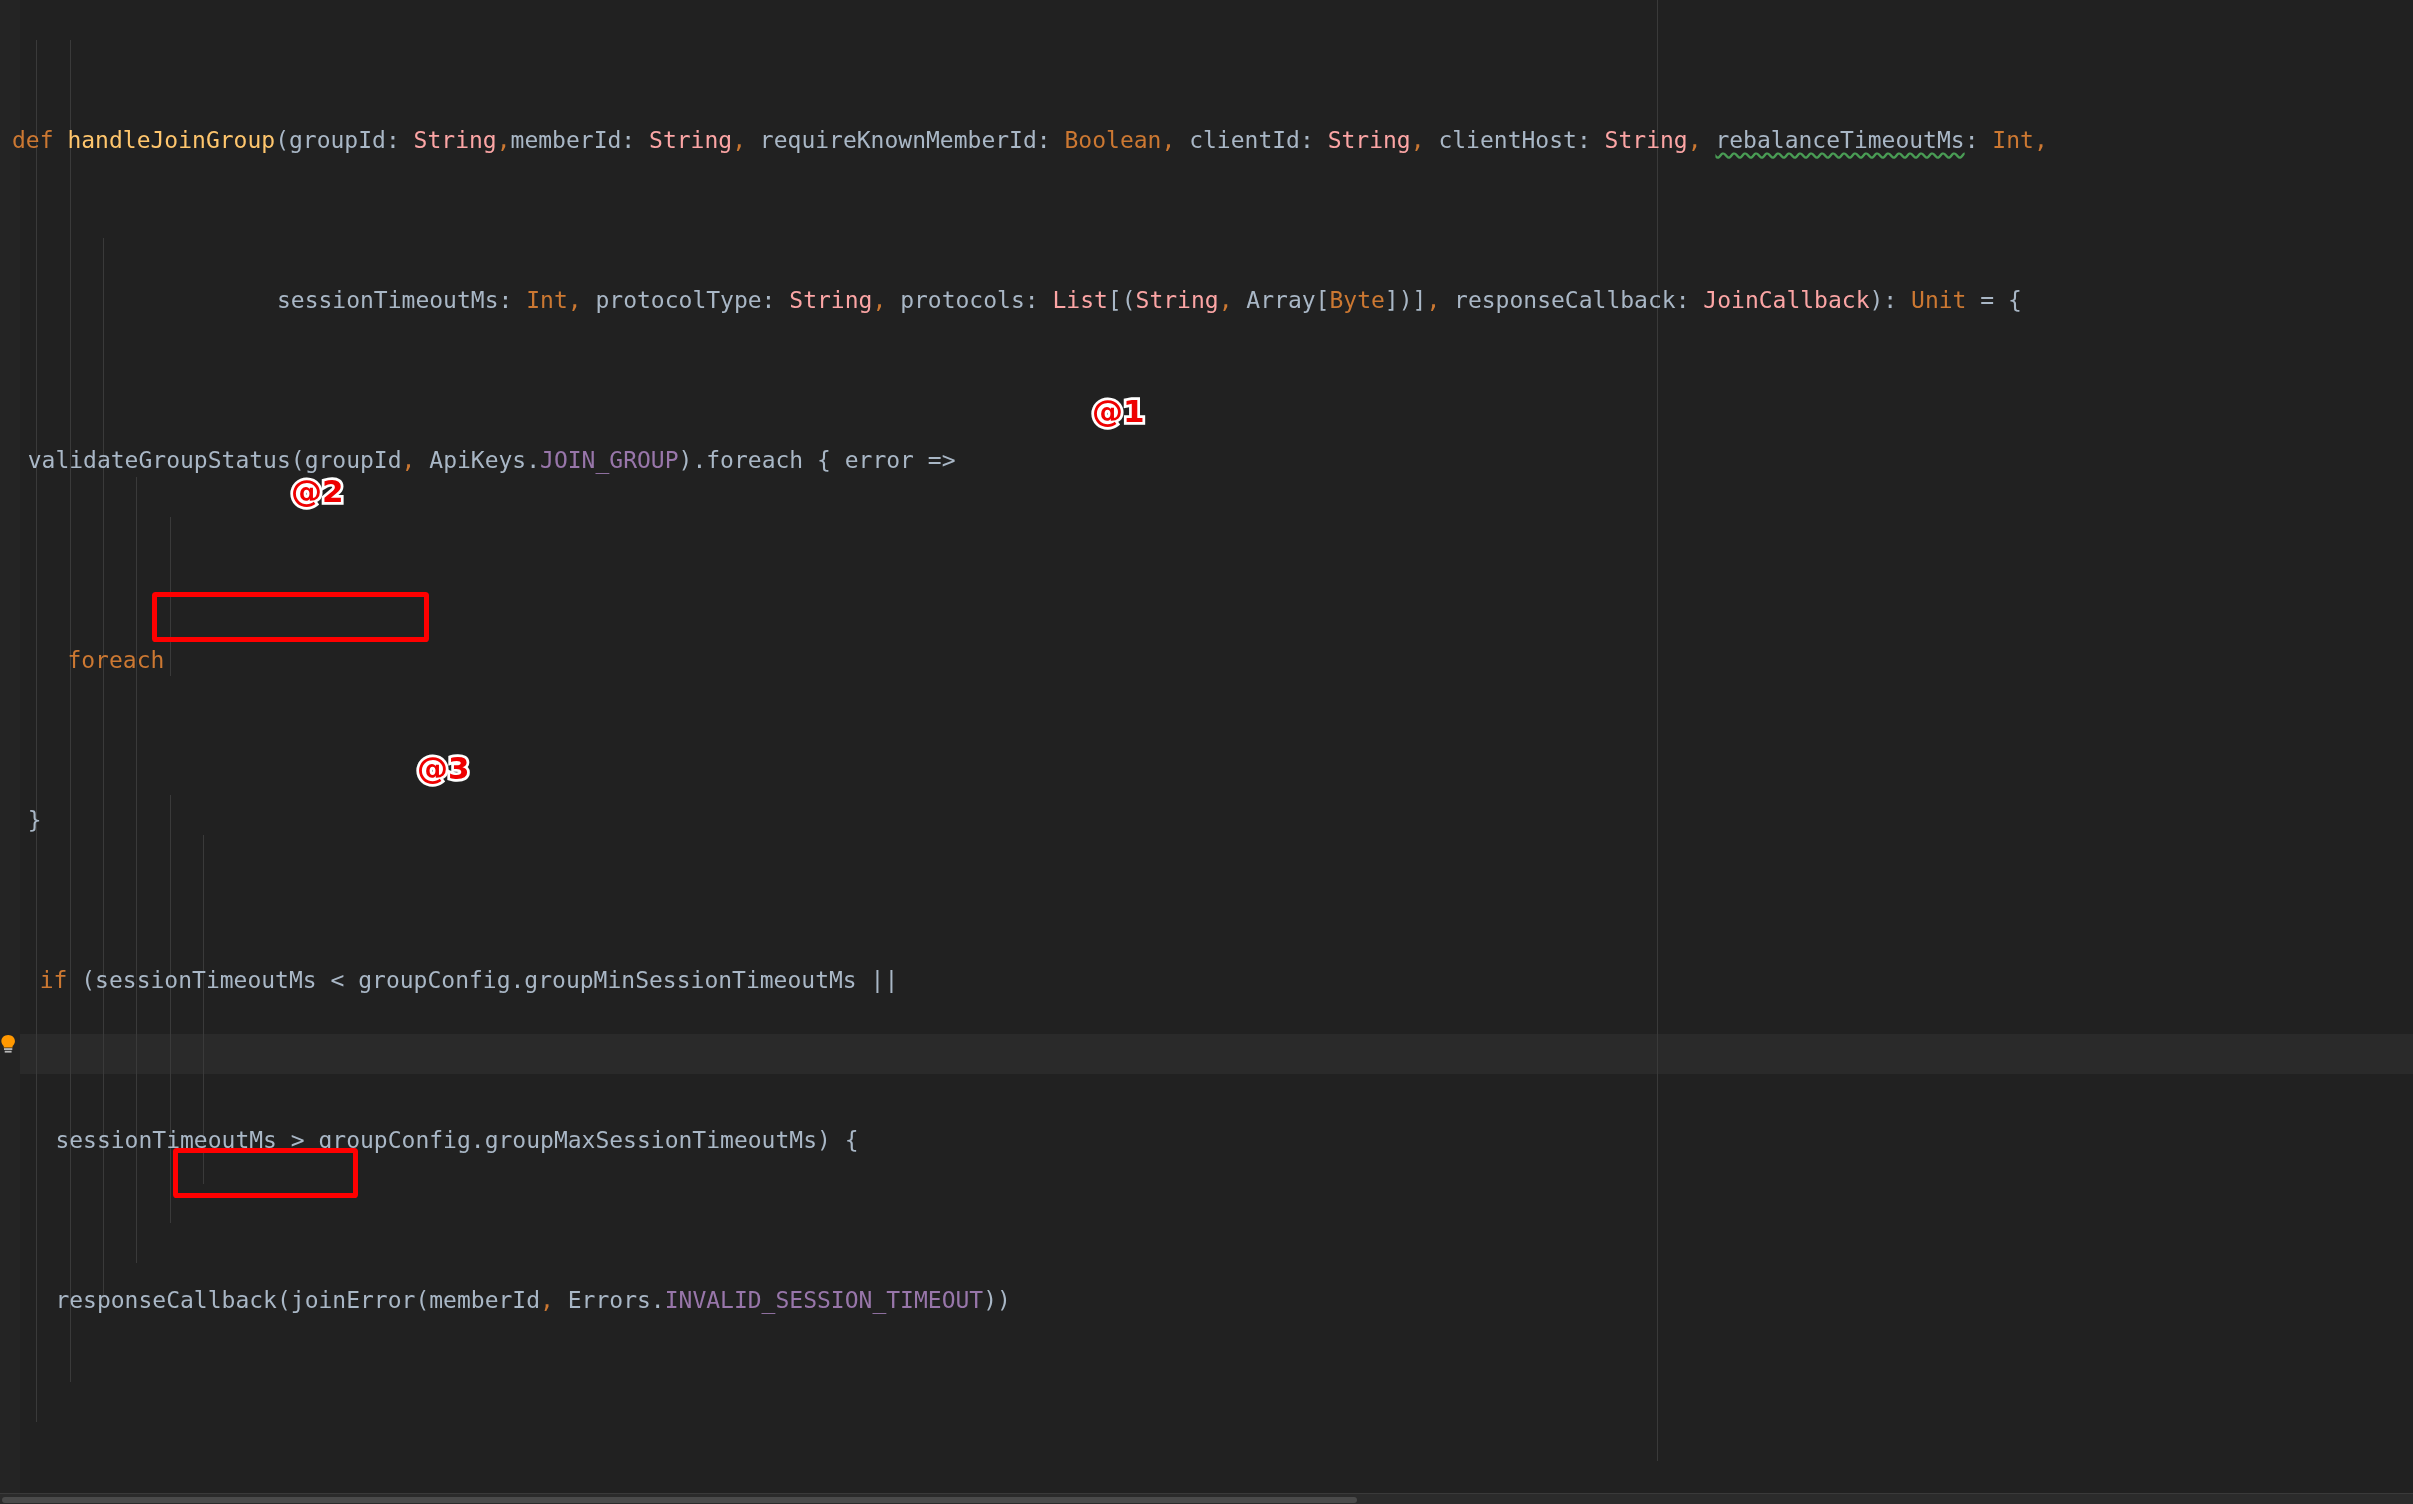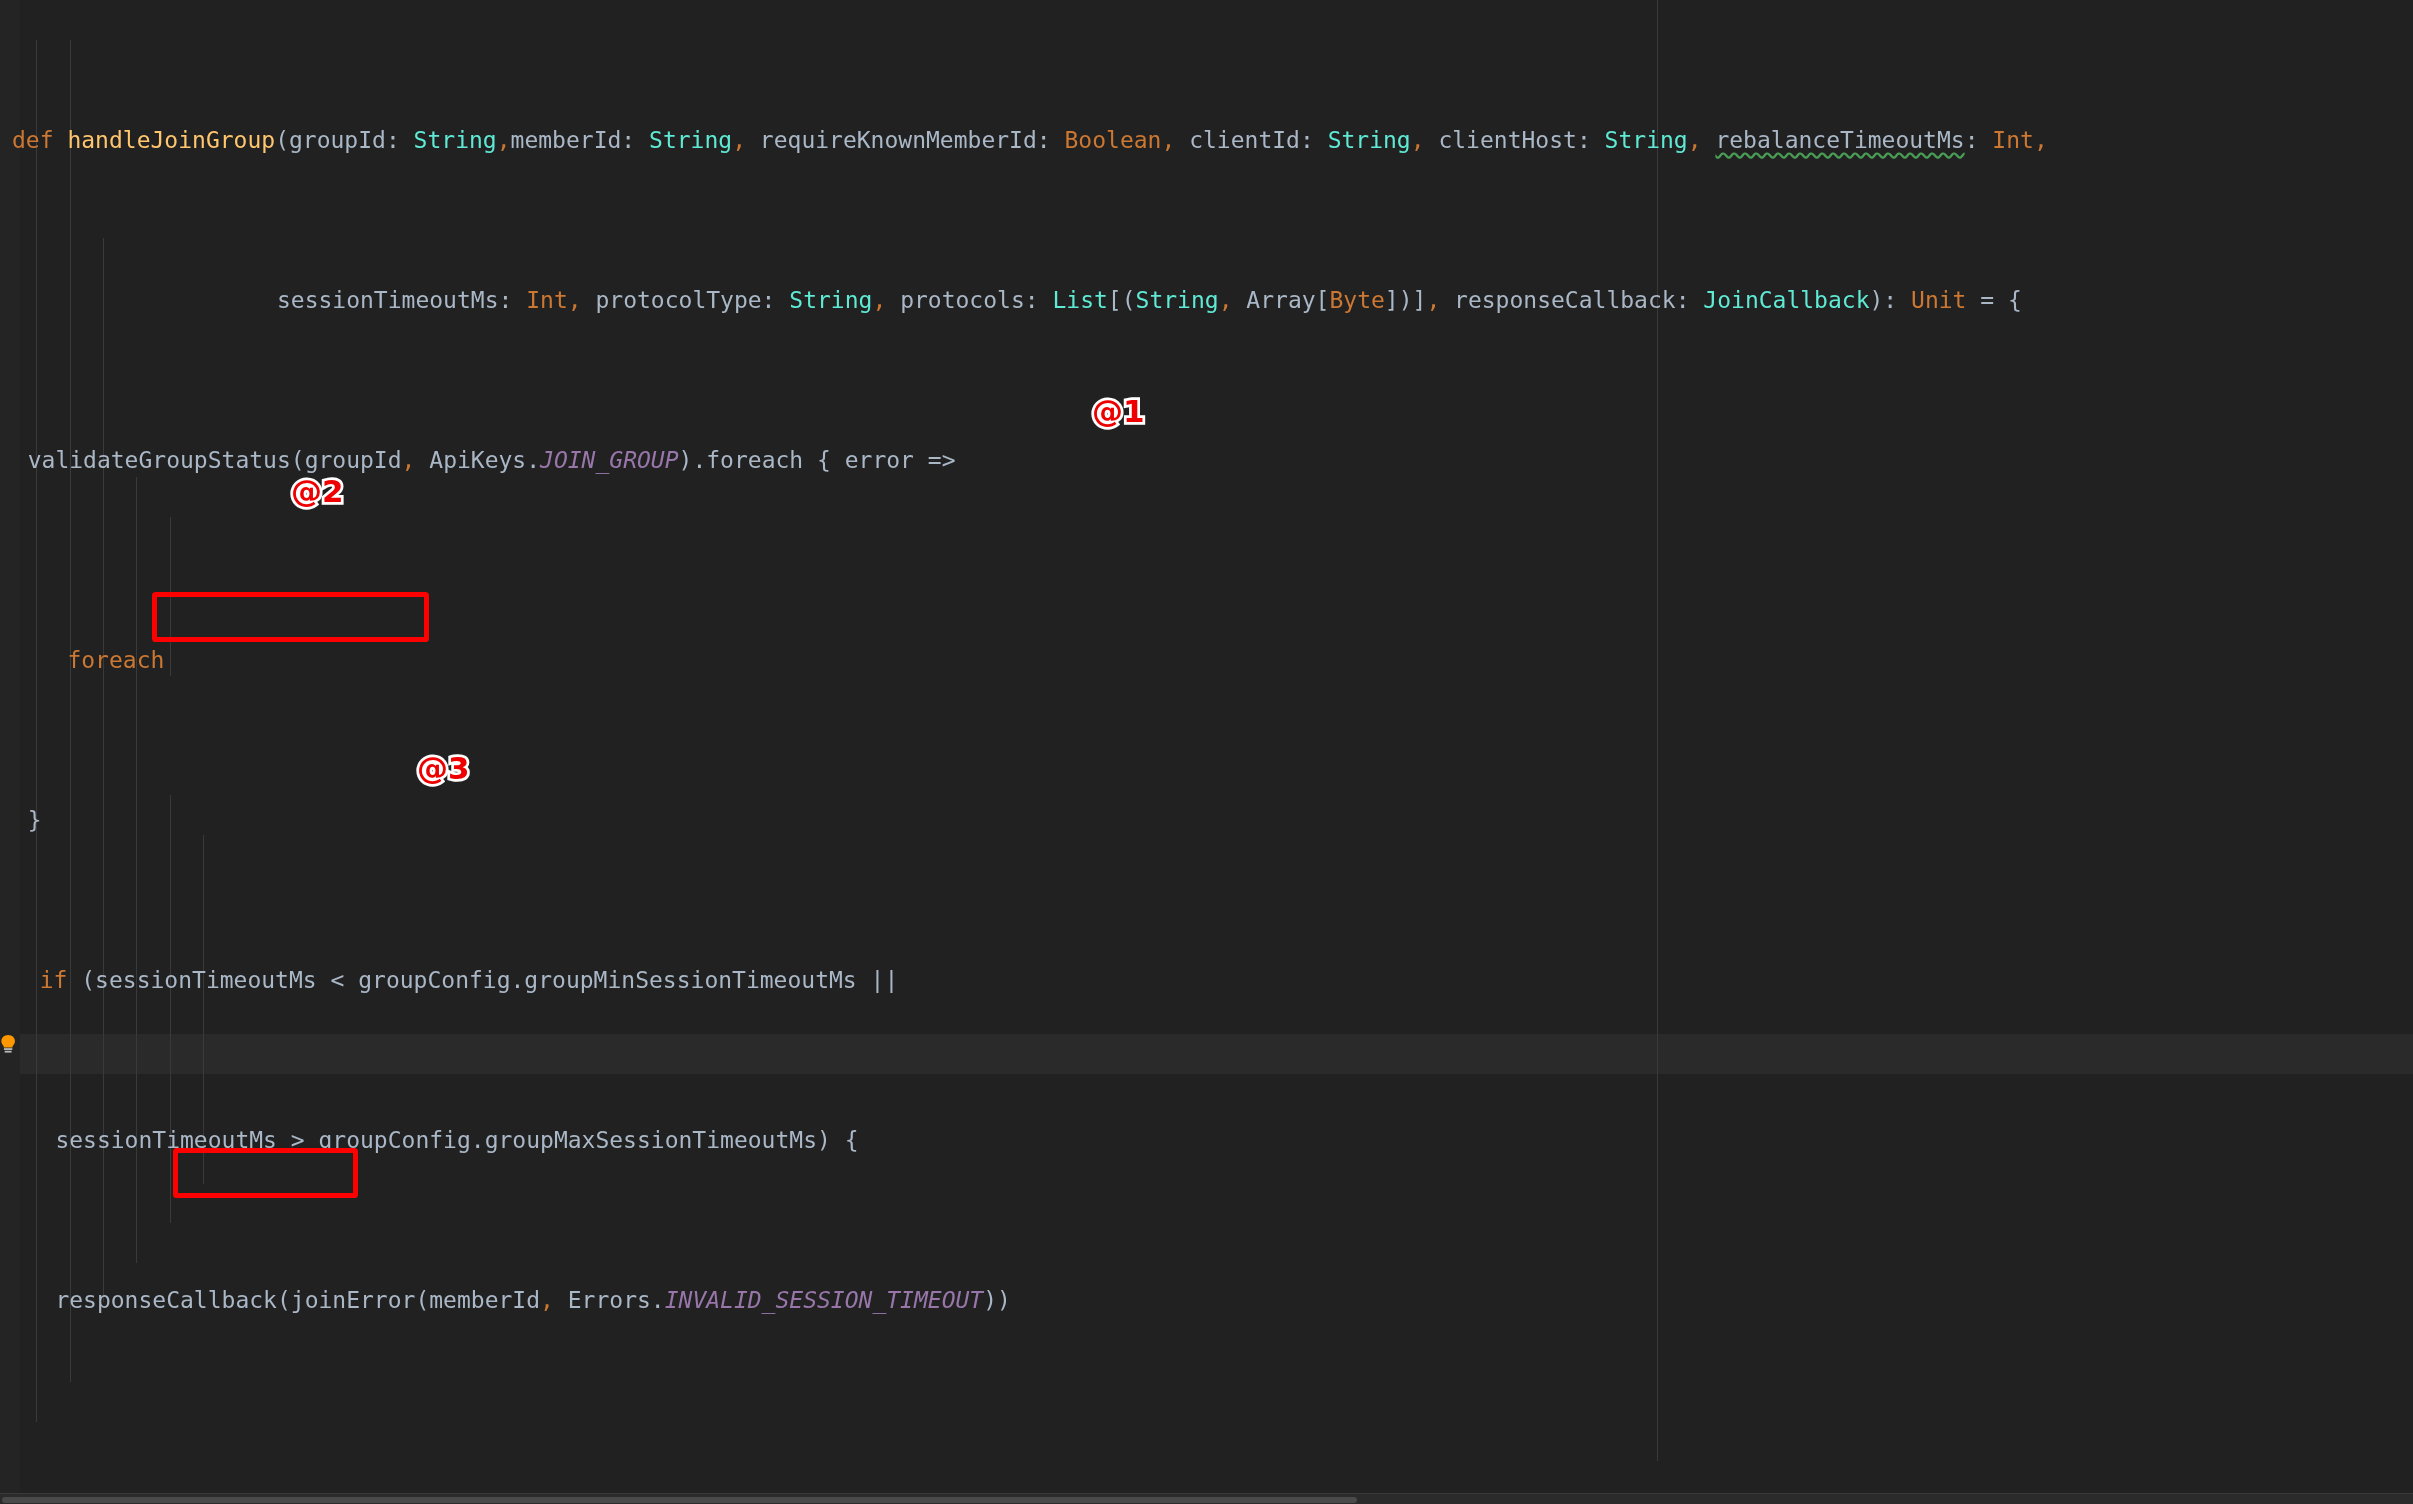--- a/index.html
+++ b/index.html
@@ -99,23 +99,23 @@
     color: #a9b7c6;
   }
   .line {
     height: 40px;
     white-space: pre;
     position: relative;
   }
 
   
   .kw   { color: #cc7832; padding-left: 12px; }           
-  .typ  { color: #5eead4; }           
+  .typ  { color: #fca5a5; }           
   .typo2{ color: #cc7832; }
-  .cst  { color: #9876aa; font-style: italic; }
+  .cst  { color: #9876aa; }
   .comma{ color: #cc7832; }
 
   
   .typo {
     text-decoration: underline wavy #499c54;
     text-decoration-skip-ink: none;
     text-underline-offset: 3.6px;
   }
 
   

